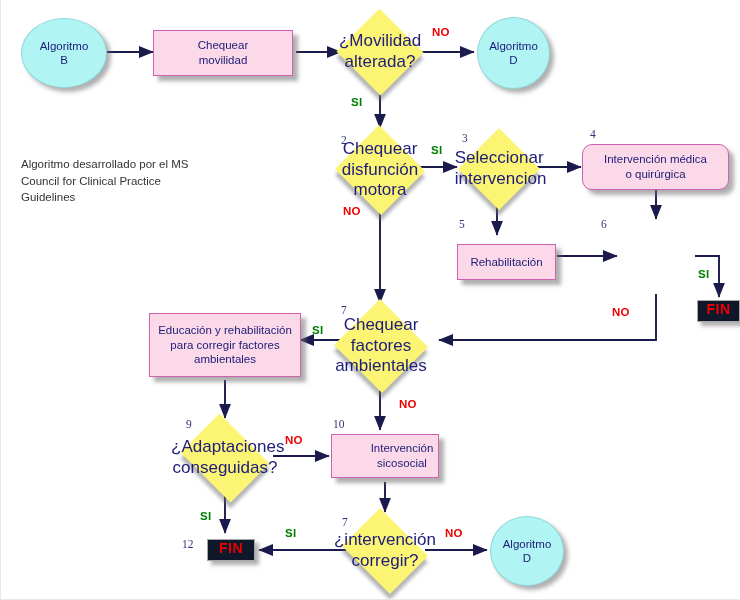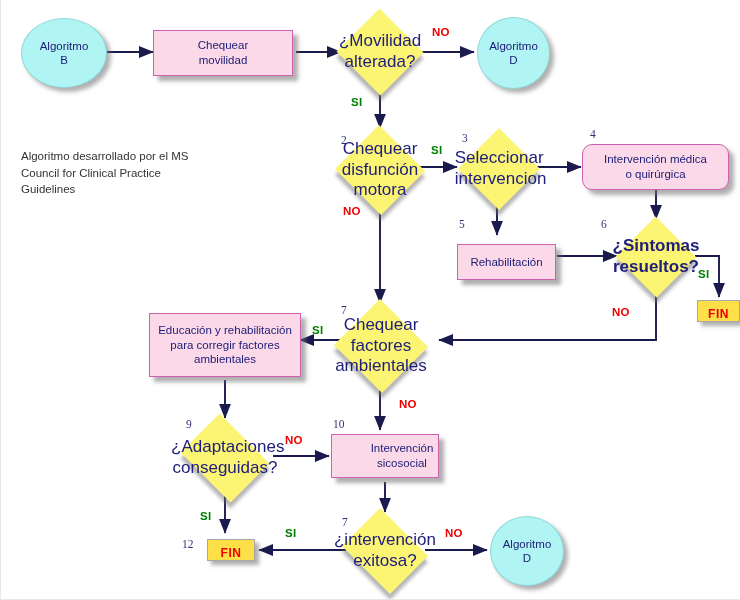--- a/index.html
+++ b/index.html
@@ -76,29 +76,29 @@
     z-index: 2;
     text-align: center;
     color: #20207a;
     font-size: 17px;
     line-height: 1.22;
     width: 108%;
     font-weight: 400;
   }
   
   .fin-node {
-    background: #fde047;
+    background: #0f172a;
     border: 1px solid #a8a8a8;
     box-shadow: 4px 4px 4px rgba(110,110,110,0.55);
     display: flex;
-    align-items: flex-end;
+    align-items: flex-start;
     justify-content: center;
     color: #ef0000;
     font-weight: bold;
-    font-size: 12px;
+    font-size: 14px;
     letter-spacing: 0.5px;
   }
   
   .step-num {
     position: absolute;
     color: #33337a;
     font-size: 11.5px;
     font-family: "Liberation Serif", serif;
   }
   
@@ -214,25 +214,20 @@
     <span style="white-space:pre-line">Intervención médica
 o quirúrgica</span>
   </div>
   <span class="step-num" style="left:589px; top:128px;">4</span>
 
   <div class="node box-node" style="left:456px; top:244px; width:99px; height:36px;">
     <span style="white-space:pre-line">Rehabilitación</span>
   </div>
   <span class="step-num" style="left:458px; top:218px;">5</span>
 
-  <div class="node diamond-node" style="left:614px; top:217px; width:82px; height:80px;">
-    <div class="diamond-shape"></div>
-    <div class="diamond-label" style="white-space:pre-line; font-weight:bold;">¿Sintomas
-resueltos?</div>
-  </div>
   <span class="step-num" style="left:600px; top:218px;">6</span>
 
   <div class="node fin-node" style="left:696px; top:300px; width:43px; height:22px;">
     <span>FIN</span>
   </div>
 
   <div class="node diamond-node" style="left:332px; top:300px; width:96px; height:92px;">
     <div class="diamond-shape"></div>
     <div class="diamond-label" style="white-space:pre-line">Chequear
 factores
@@ -255,21 +250,21 @@
 
   <div class="node box-node" style="left:330px; top:434px; width:108px; height:44px;padding-left:38px;">
     <span style="white-space:pre-line">Intervención
 sicosocial</span>
   </div>
   <span class="step-num" style="left:332px; top:418px;">10</span>
 
   <div class="node diamond-node" style="left:336px; top:513px; width:96px; height:76px;">
     <div class="diamond-shape"></div>
     <div class="diamond-label" style="white-space:pre-line">¿intervención
-exitosa?</div>
+corregir?</div>
   </div>
   <span class="step-num" style="left:341px; top:516px;">7</span>
 
   <div class="node fin-node" style="left:206px; top:539px; width:48px; height:22px;">
     <span>FIN</span>
   </div>
   <span class="step-num" style="left:181px; top:538px;">12</span>
 
   <div class="node circle-node" style="left:489px; top:516px; width:74px; height:70px;">
     <span style="white-space:pre-line">Algoritmo
@@ -282,17 +277,17 @@
   <span class="edge-label lbl-no" style="left:342px; top:205px;">NO</span>
   <span class="edge-label lbl-si" style="left:697px; top:268px;">SI</span>
   <span class="edge-label lbl-no" style="left:611px; top:306px;">NO</span>
   <span class="edge-label lbl-si" style="left:311px; top:324px;">SI</span>
   <span class="edge-label lbl-no" style="left:398px; top:398px;">NO</span>
   <span class="edge-label lbl-no" style="left:284px; top:434px;">NO</span>
   <span class="edge-label lbl-si" style="left:199px; top:510px;">SI</span>
   <span class="edge-label lbl-si" style="left:284px; top:527px;">SI</span>
   <span class="edge-label lbl-no" style="left:444px; top:527px;">NO</span>
 
-  <div class="caption" style="left:20px; top:148px; width:230px;">Algoritmo desarrollado por el MS
+  <div class="caption" style="left:20px; top:156px; width:230px;">Algoritmo desarrollado por el MS
 Council for Clinical Practice
 Guidelines</div>
 
 </div>
 
 </body></html>

